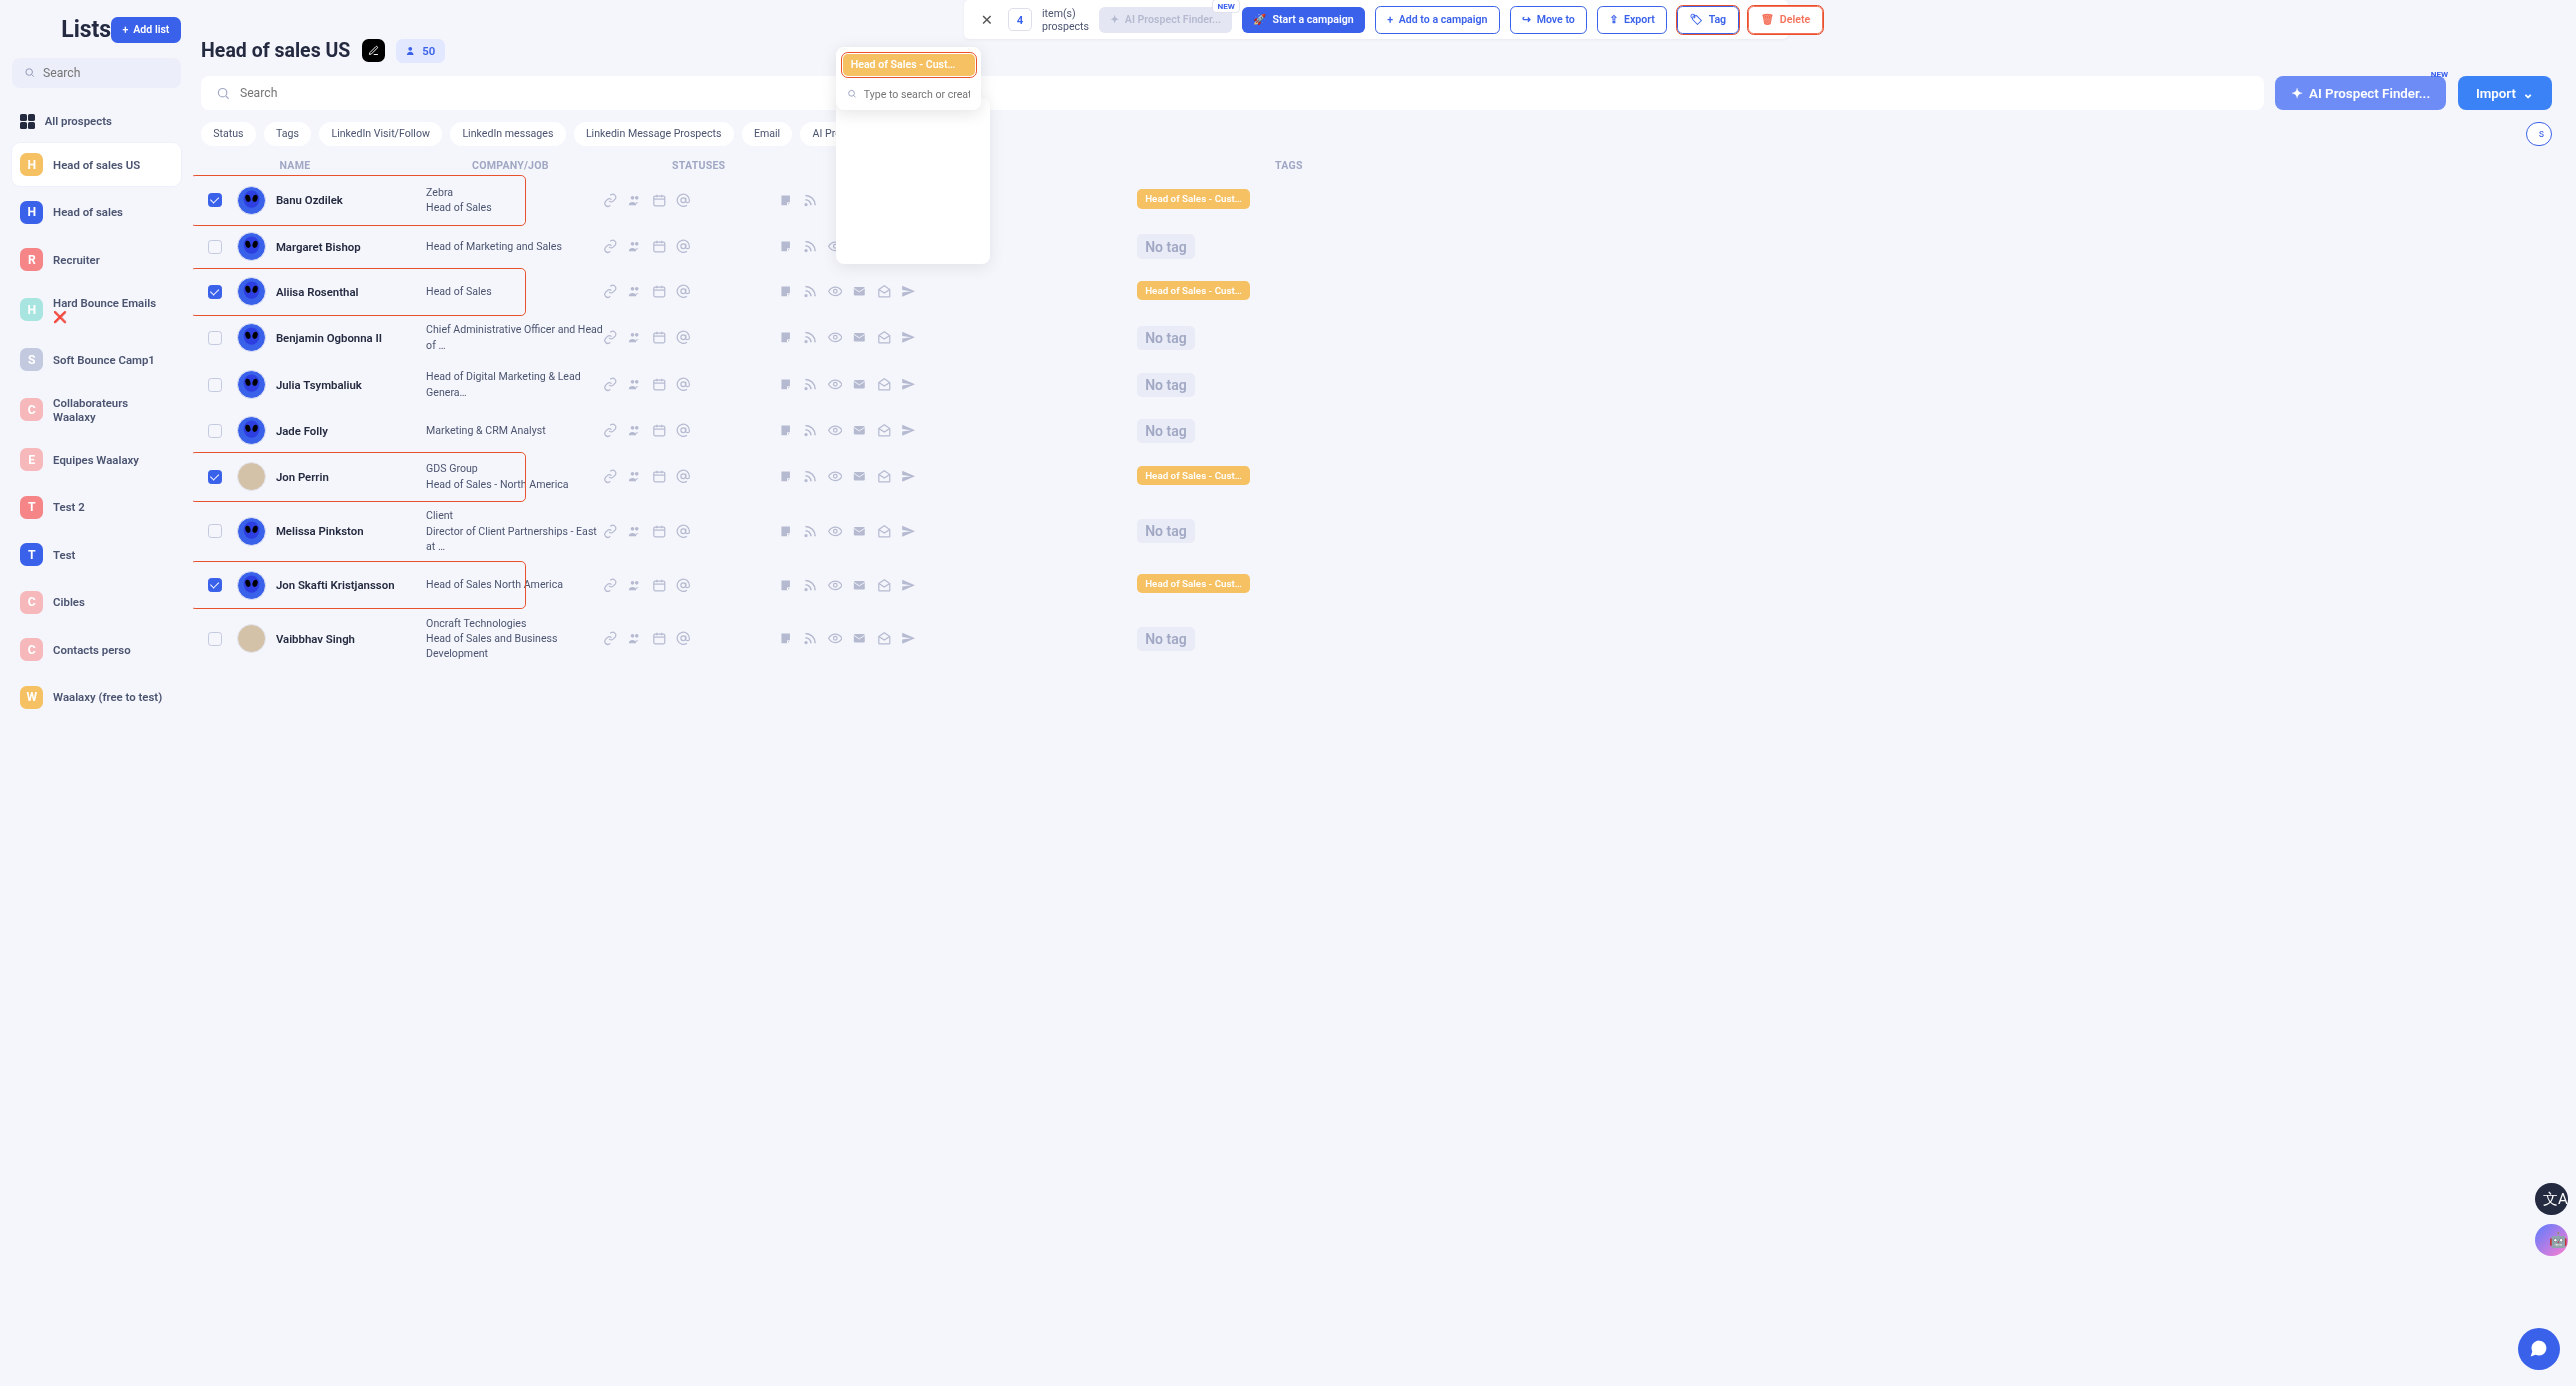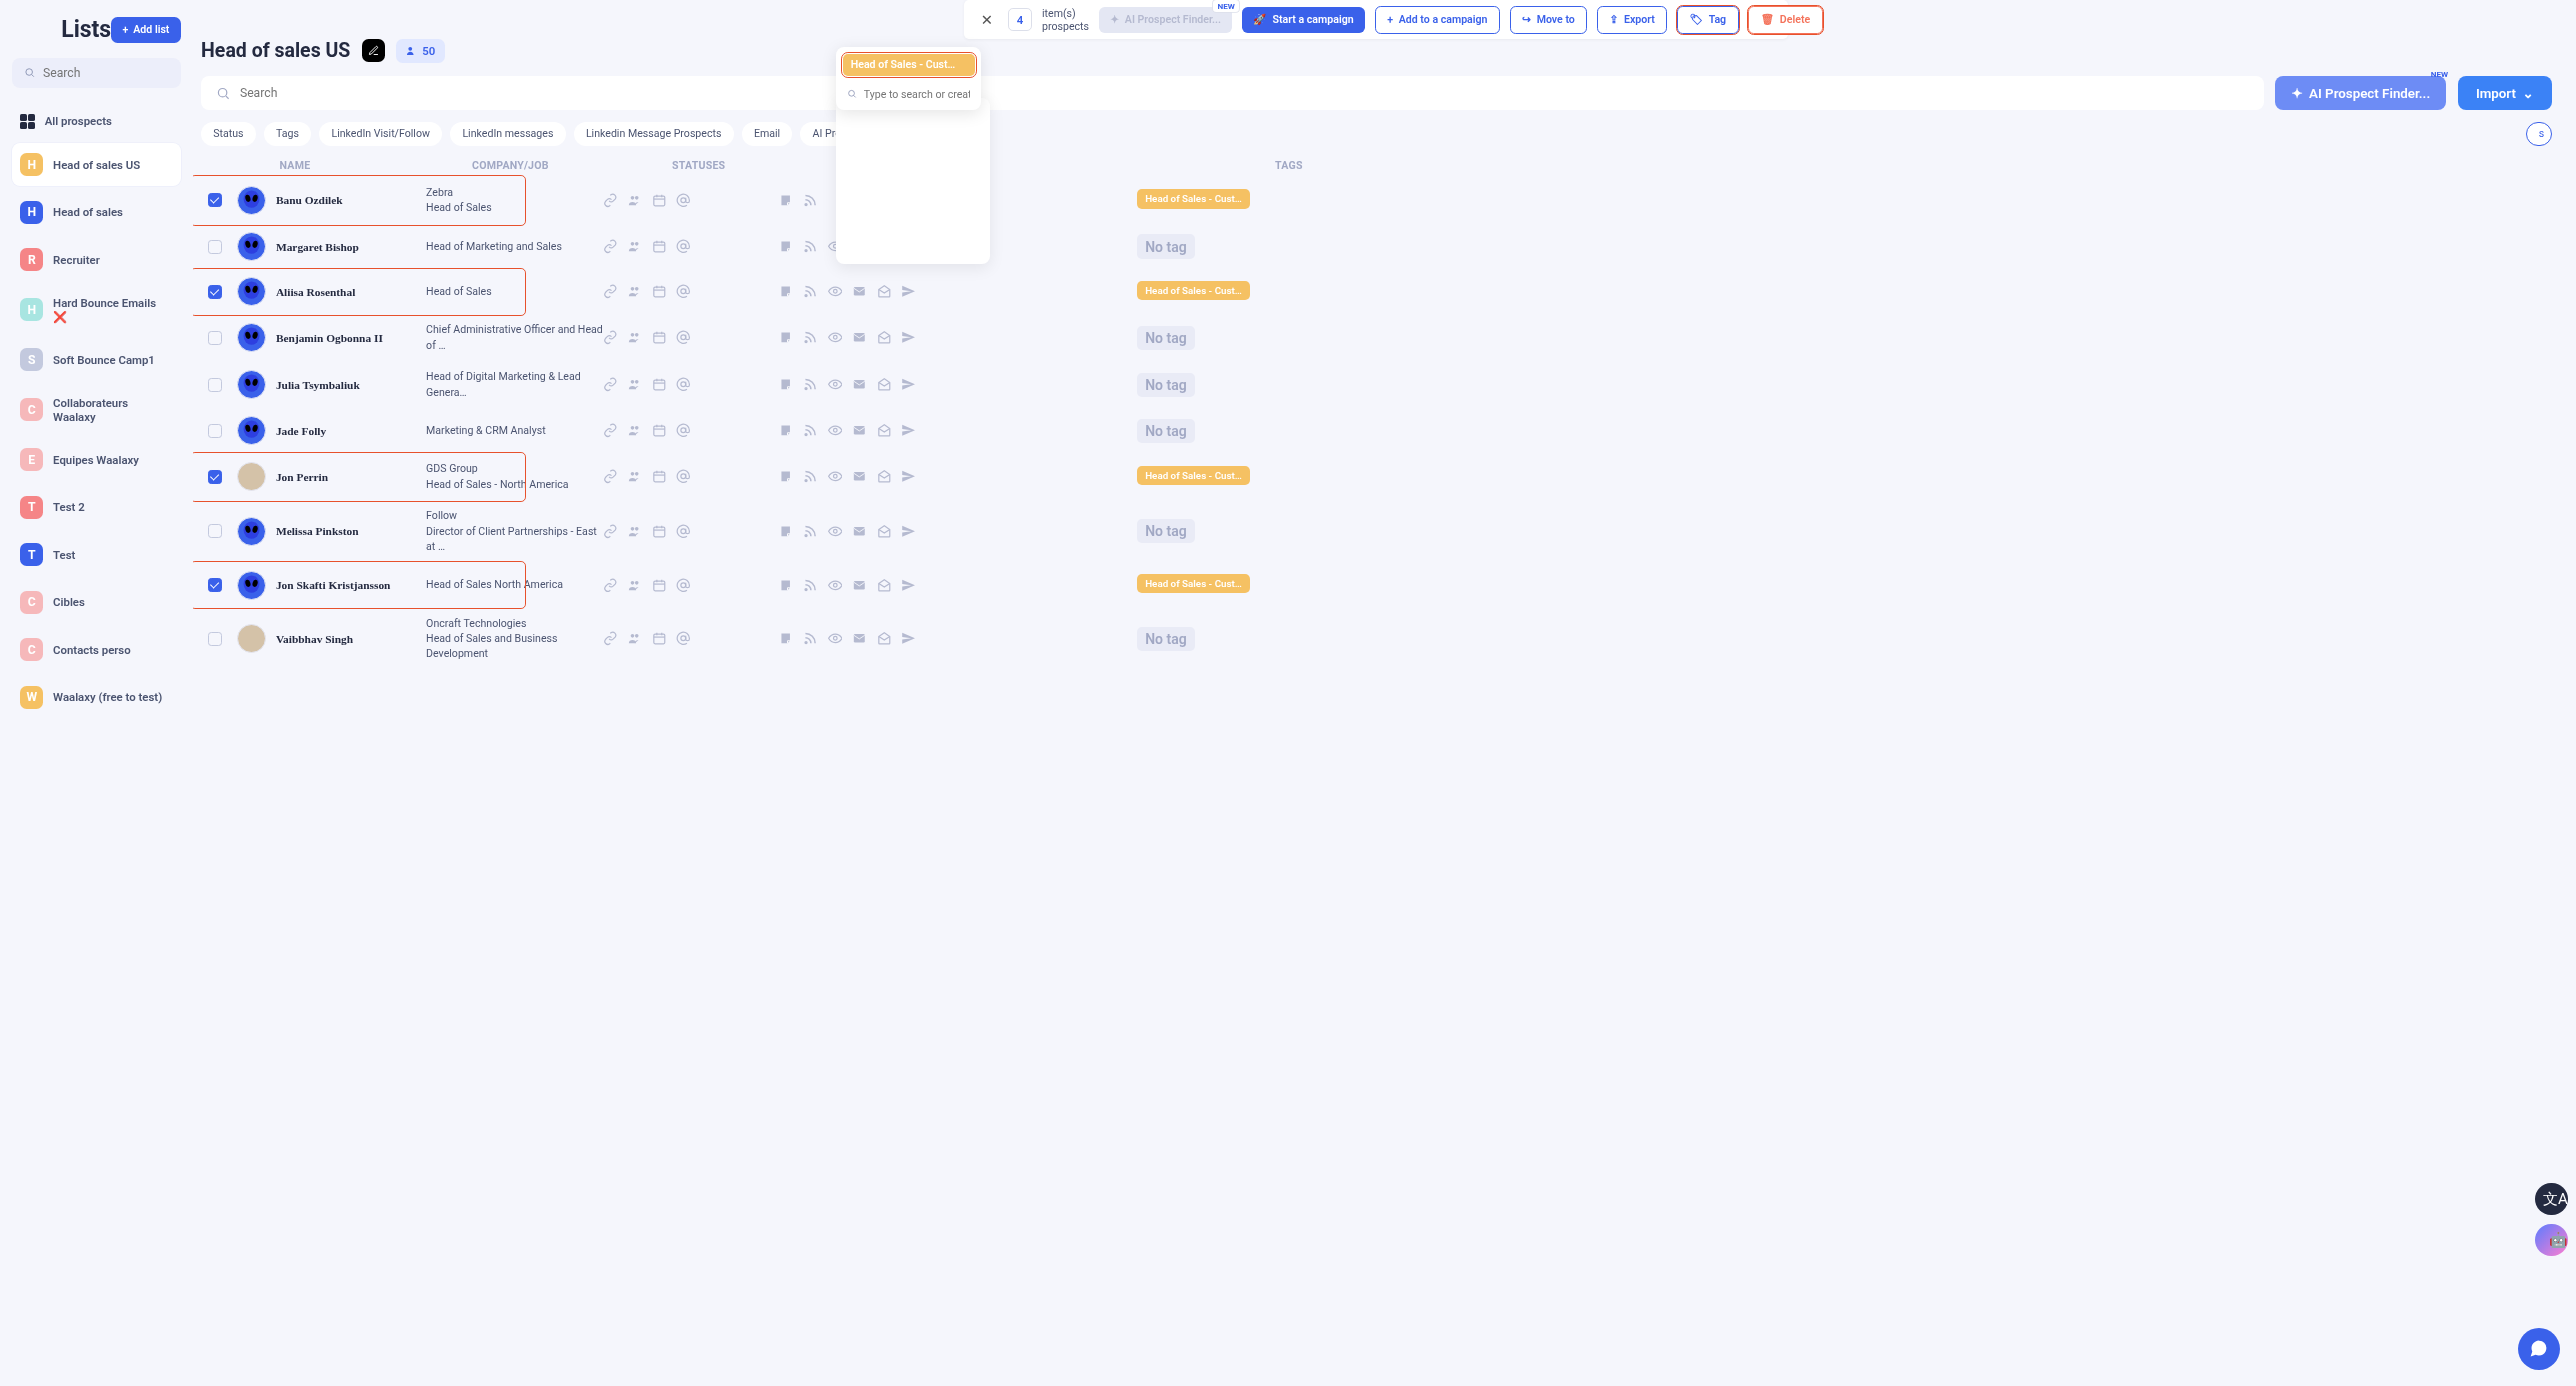--- a/index.html
+++ b/index.html
@@ -73,21 +73,21 @@
 .thead,.trow{display:grid;grid-template-columns:36px 189px 177px 176px 236px 122px 98px;align-items:center;}
 .thead{color:#a1a8c4;font-size:10.6px;font-weight:700;letter-spacing:0.2px;margin-bottom:4.9px;gap:23px;}
 .trow{padding:8.1px 0;border-radius:8.1px;position:relative;}
 .check{width:14px;height:14px;border:1.2px solid #c3c9de;border-radius:3.3px;margin-left:6.5px;}
 .check.checked{background:#3a61ea;border-color:#3a61ea;position:relative;}
 .check.checked::after{content:"";position:absolute;left:3.3px;top:0.8px;width:4.1px;height:7.3px;border:solid #fff;border-width:0 1.6px 1.6px 0;transform:rotate(45deg);}
 .name-cell{display:flex;align-items:center;gap:9.8px;}
 .avatar{width:29px;height:29px;border-radius:50%;background:#3a61ea;border:1.6px solid #e4e7f3;display:flex;align-items:center;justify-content:center;overflow:hidden;}
 .avatar svg{width:23px;height:23px;}
 .avatar.photo{background:#d4c2a8;}
-.name-txt{font-weight:600;color:#242a40;font-family:Liberation Serif, serif;}
+.name-txt{font-weight:600;color:#242a40;}
 .company-cell{font-size:10.6px;color:#4b5470;line-height:1.45;overflow:hidden;}
 .icon-row{display:flex;gap:9.8px;color:#b5bad0;}
 .icon-row svg,.act-row svg{width:14.6px;height:14.6px;}
 .act-row{display:flex;gap:9.8px;color:#b5bad0;}
 .tag-cell .tag-chip{background:#f5c163;color:#fff;font-size:9.8px;font-weight:600;padding:4.1px 8.1px;border-radius:4.9px;max-width:114px;overflow:hidden;text-overflow:ellipsis;white-space:nowrap;display:inline-block;}
 .tag-cell .no-tag{background:#e9ebf6;color:#a1a8c4;font-size:14px;font-weight:600;padding:4.1px 8.1px;border-radius:4.9px;display:inline-block;}
 .trow .row-hl-box{position:absolute;left:-11.4px;top:-1.6px;width:336px;bottom:-1.6px;border:1.6px solid #e7512c;border-radius:4.9px;pointer-events:none;}
 
 
 .float-btns{position:fixed;right:8.1px;bottom:130px;display:flex;flex-direction:column;gap:8.1px;z-index:50;}
@@ -751,21 +751,21 @@
               <span class="avatar">
                 <svg viewBox="0 0 64 64">
                   <ellipse cx="32" cy="28" rx="22" ry="24" fill="#2d3fe0"></ellipse>
                   <ellipse cx="22" cy="26" rx="7" ry="10" fill="#000" transform="rotate(-15 22 26)"></ellipse>
                   <ellipse cx="42" cy="26" rx="7" ry="10" fill="#000" transform="rotate(15 42 26)"></ellipse>
                 </svg>
               </span>
               <span class="name-txt">Melissa Pinkston</span>
             </div>
     <div class="company-cell">
-              <div>Follow</div>
+              <div>Client</div>
               <div>Director of Client Partnerships - East at …</div>
             </div>
     <div class="icon-row">
     <svg viewBox="0 0 24 24" fill="none" stroke="currentColor" stroke-width="2">
                 <path d="M10 13a5 5 0 007 0l3-3a5 5 0 00-7-7l-1 1"></path>
                 <path d="M14 11a5 5 0 00-7 0l-3 3a5 5 0 007 7l1-1"></path>
               </svg>
     <svg viewBox="0 0 24 24" fill="currentColor">
                 <circle cx="9" cy="8" r="3"></circle>
                 <circle cx="16" cy="8" r="3"></circle>

